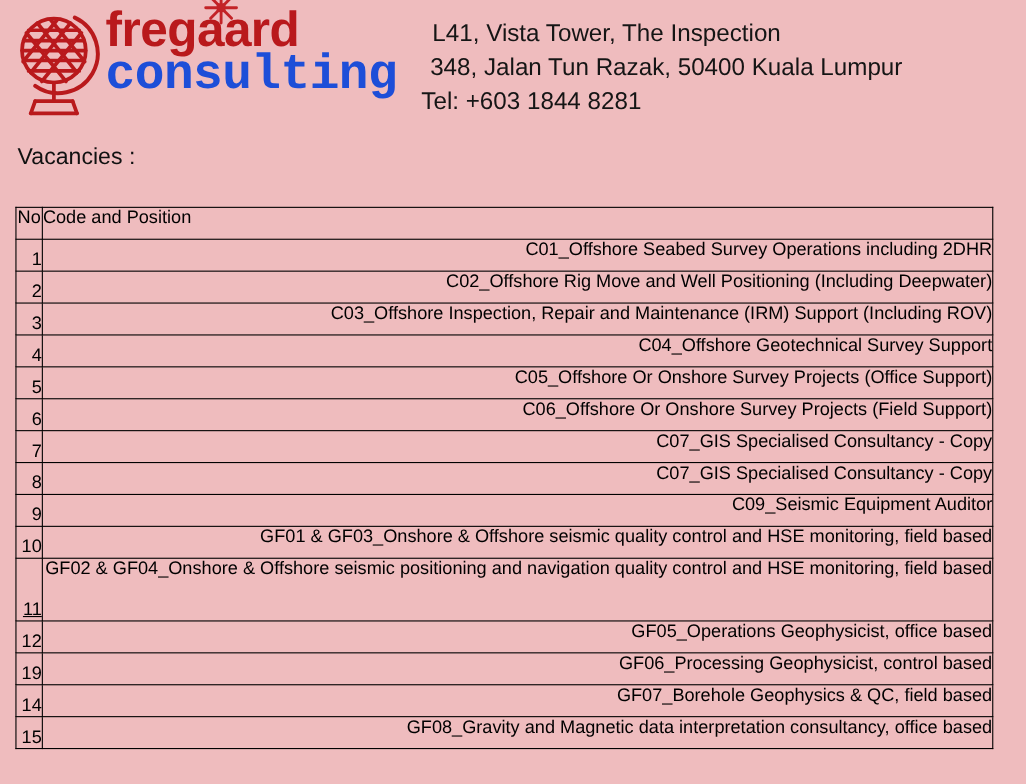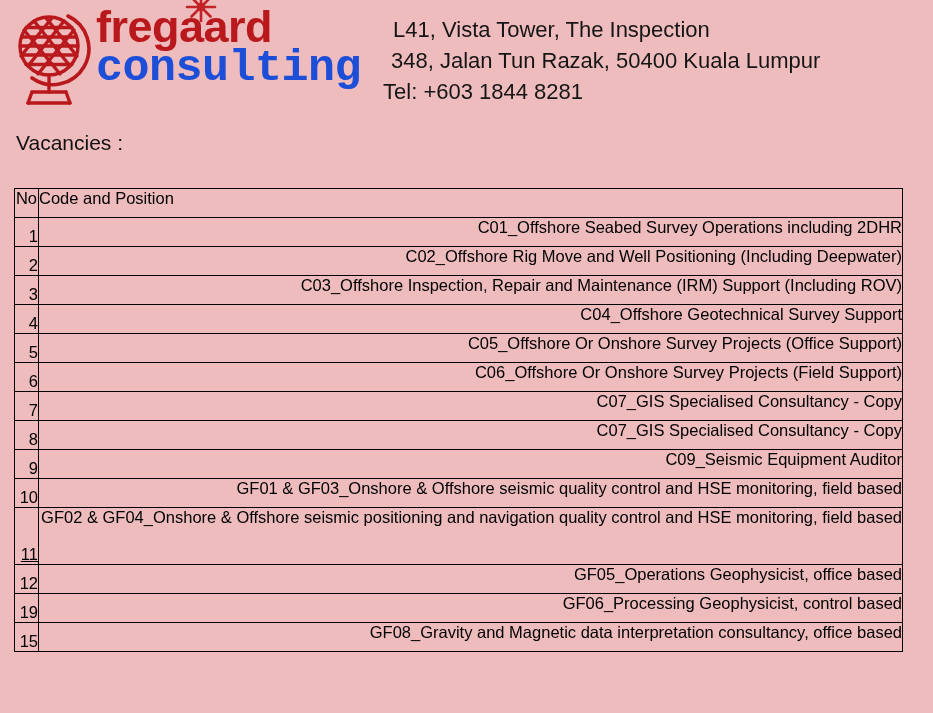--- a/index.html
+++ b/index.html
@@ -278,18 +278,22 @@
         </tr>
         <tr>
           <td class="cell-no">12</td>
           <td class="cell-pos">GF05_Operations Geophysicist, office based</td>
         </tr>
         <tr>
           <td class="cell-no">19</td>
           <td class="cell-pos">GF06_Processing Geophysicist, control based</td>
         </tr>
         <tr>
+          <td class="cell-no">14</td>
+          <td class="cell-pos">GF07_Borehole Geophysics &amp; QC, field based</td>
+        </tr>
+        <tr>
           <td class="cell-no">15</td>
           <td class="cell-pos">GF08_Gravity and Magnetic data interpretation consultancy, office based</td>
         </tr>
       </tbody>
   </table>
 </div>
 
 </body></html>

